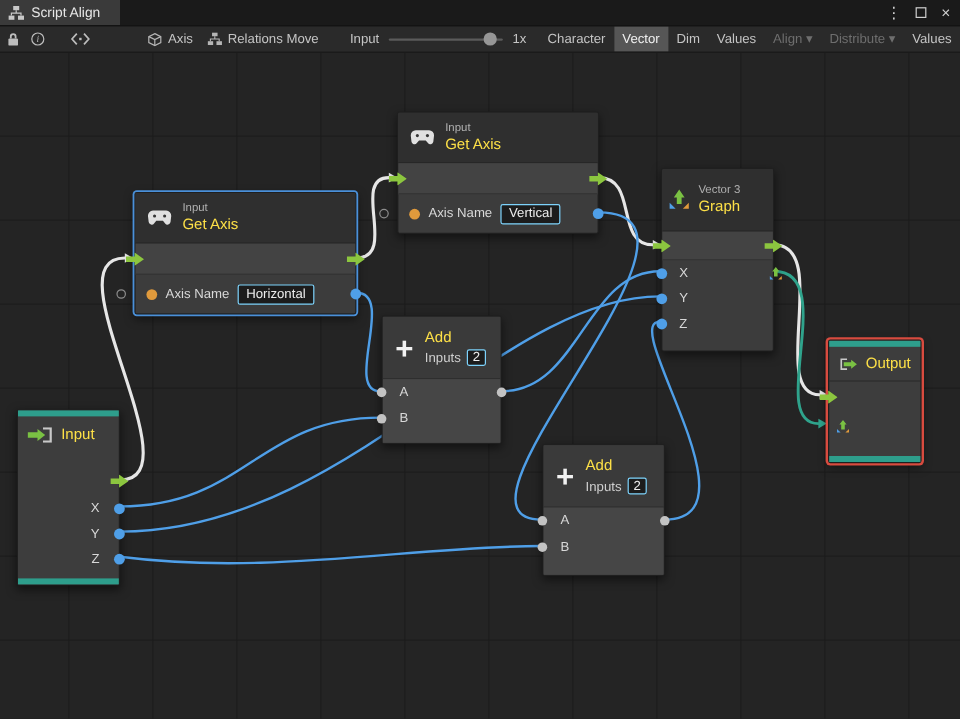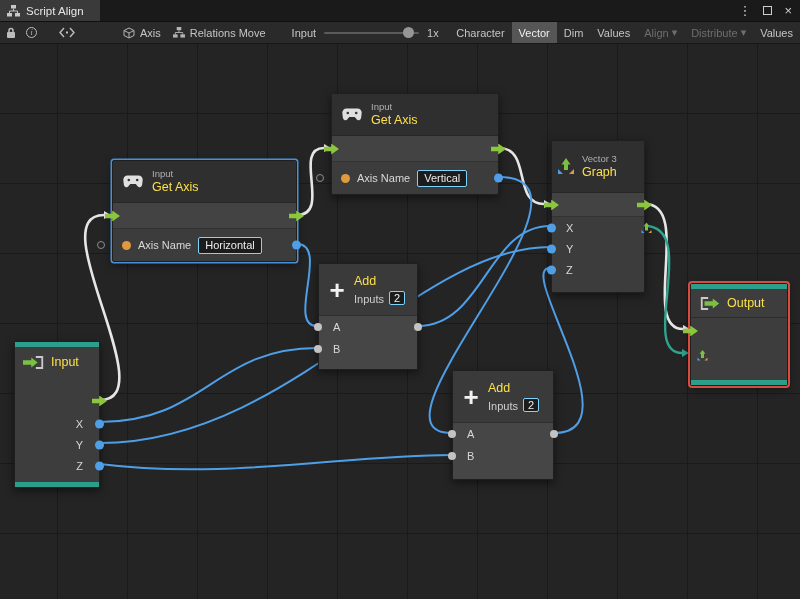--- a/index.html
+++ b/index.html
@@ -359,21 +359,21 @@
     <span class="dot dot-blue d-right"></span>
   </div>
   <div class="prow out" style="height:21px">
     <span>Z</span>
     <span class="dot dot-blue d-right"></span>
   </div>
   <div style="height:6px"></div>
   <div class="teal-strip"></div>
 </div>
 
-<div class="node io-node selected-red" style="left:690px;top:283px;width:98px">
+<div class="node io-node selected-red" style="left:690px;top:283px;width:78px">
   <div class="teal-strip"></div>
   <div class="io-header" style="height:28px">
     <svg width="22" height="13" viewBox="0 0 24 14">
         <path d="M10 1 H3 V13 H10" stroke="#c9c9c9" stroke-width="2" fill="none"></path>
         <path d="M6 4.5 H15 V1.5 L22 7 L15 12.5 V9.5 H6 Z" fill="#7ac143"></path>
       </svg>
     <span class="node-title">Output</span>
   </div>
   <div style="border-top:1px solid #2c2c2c">
     <div class="prow" style="height:26px">

